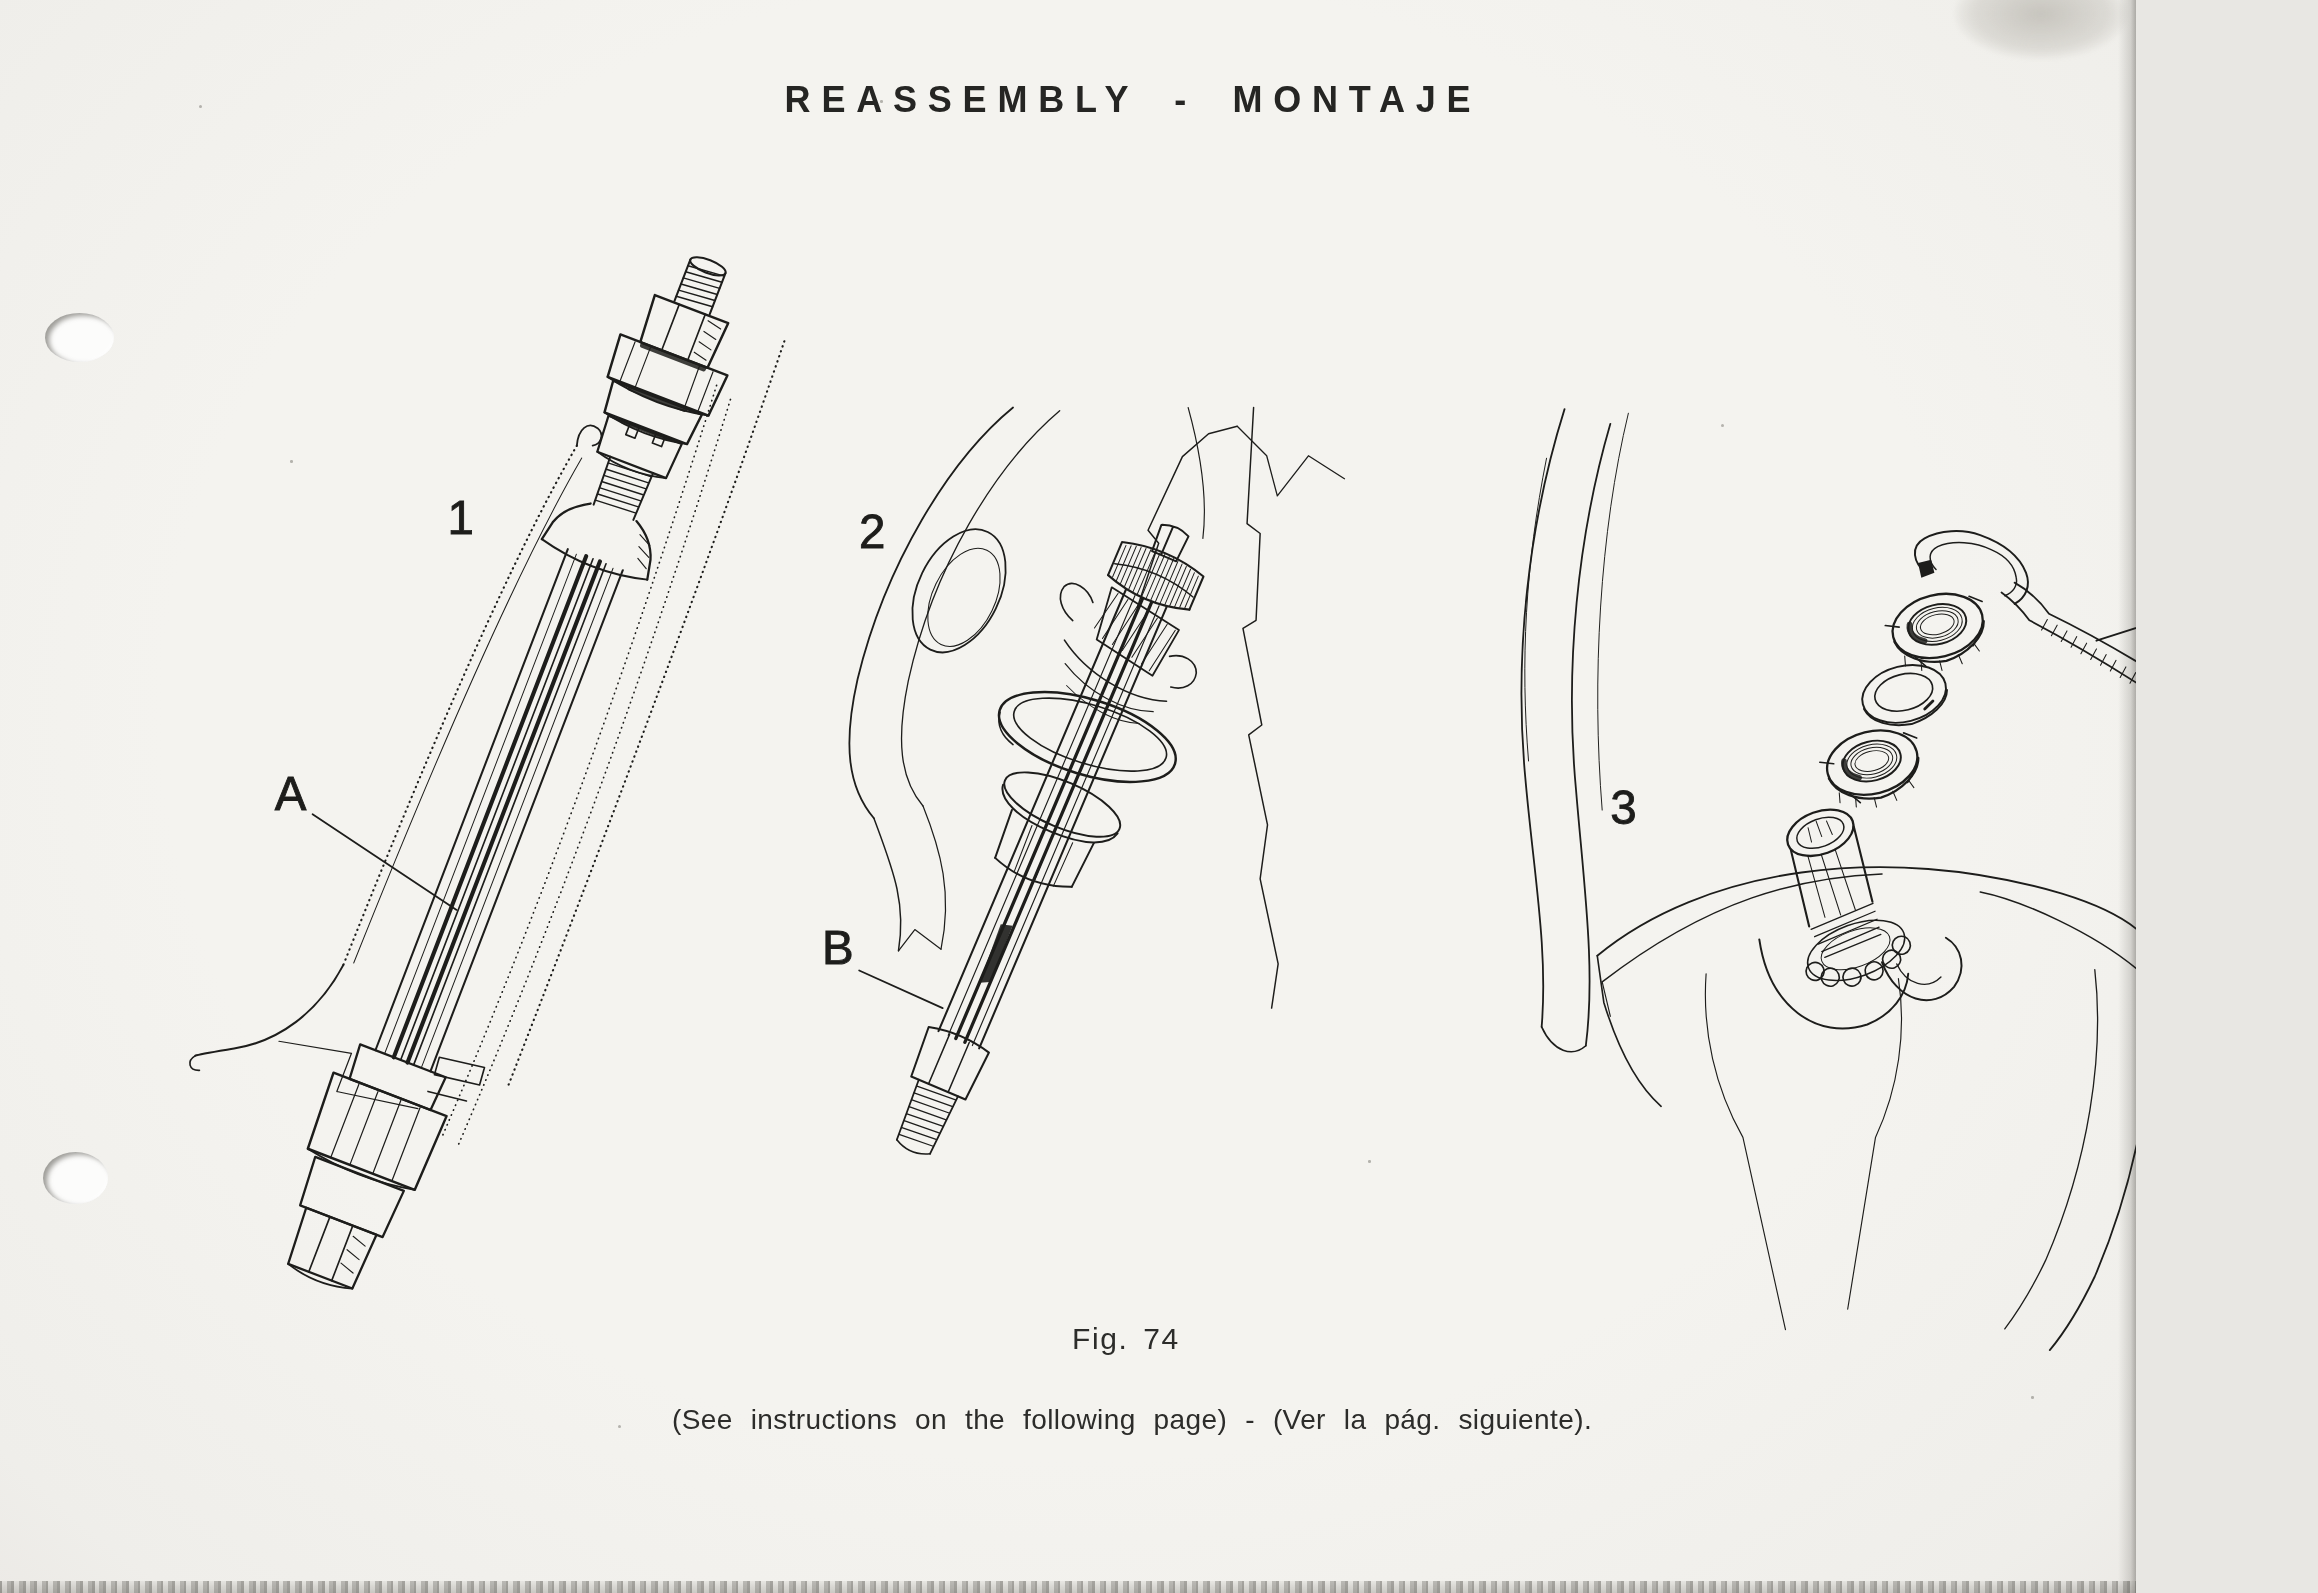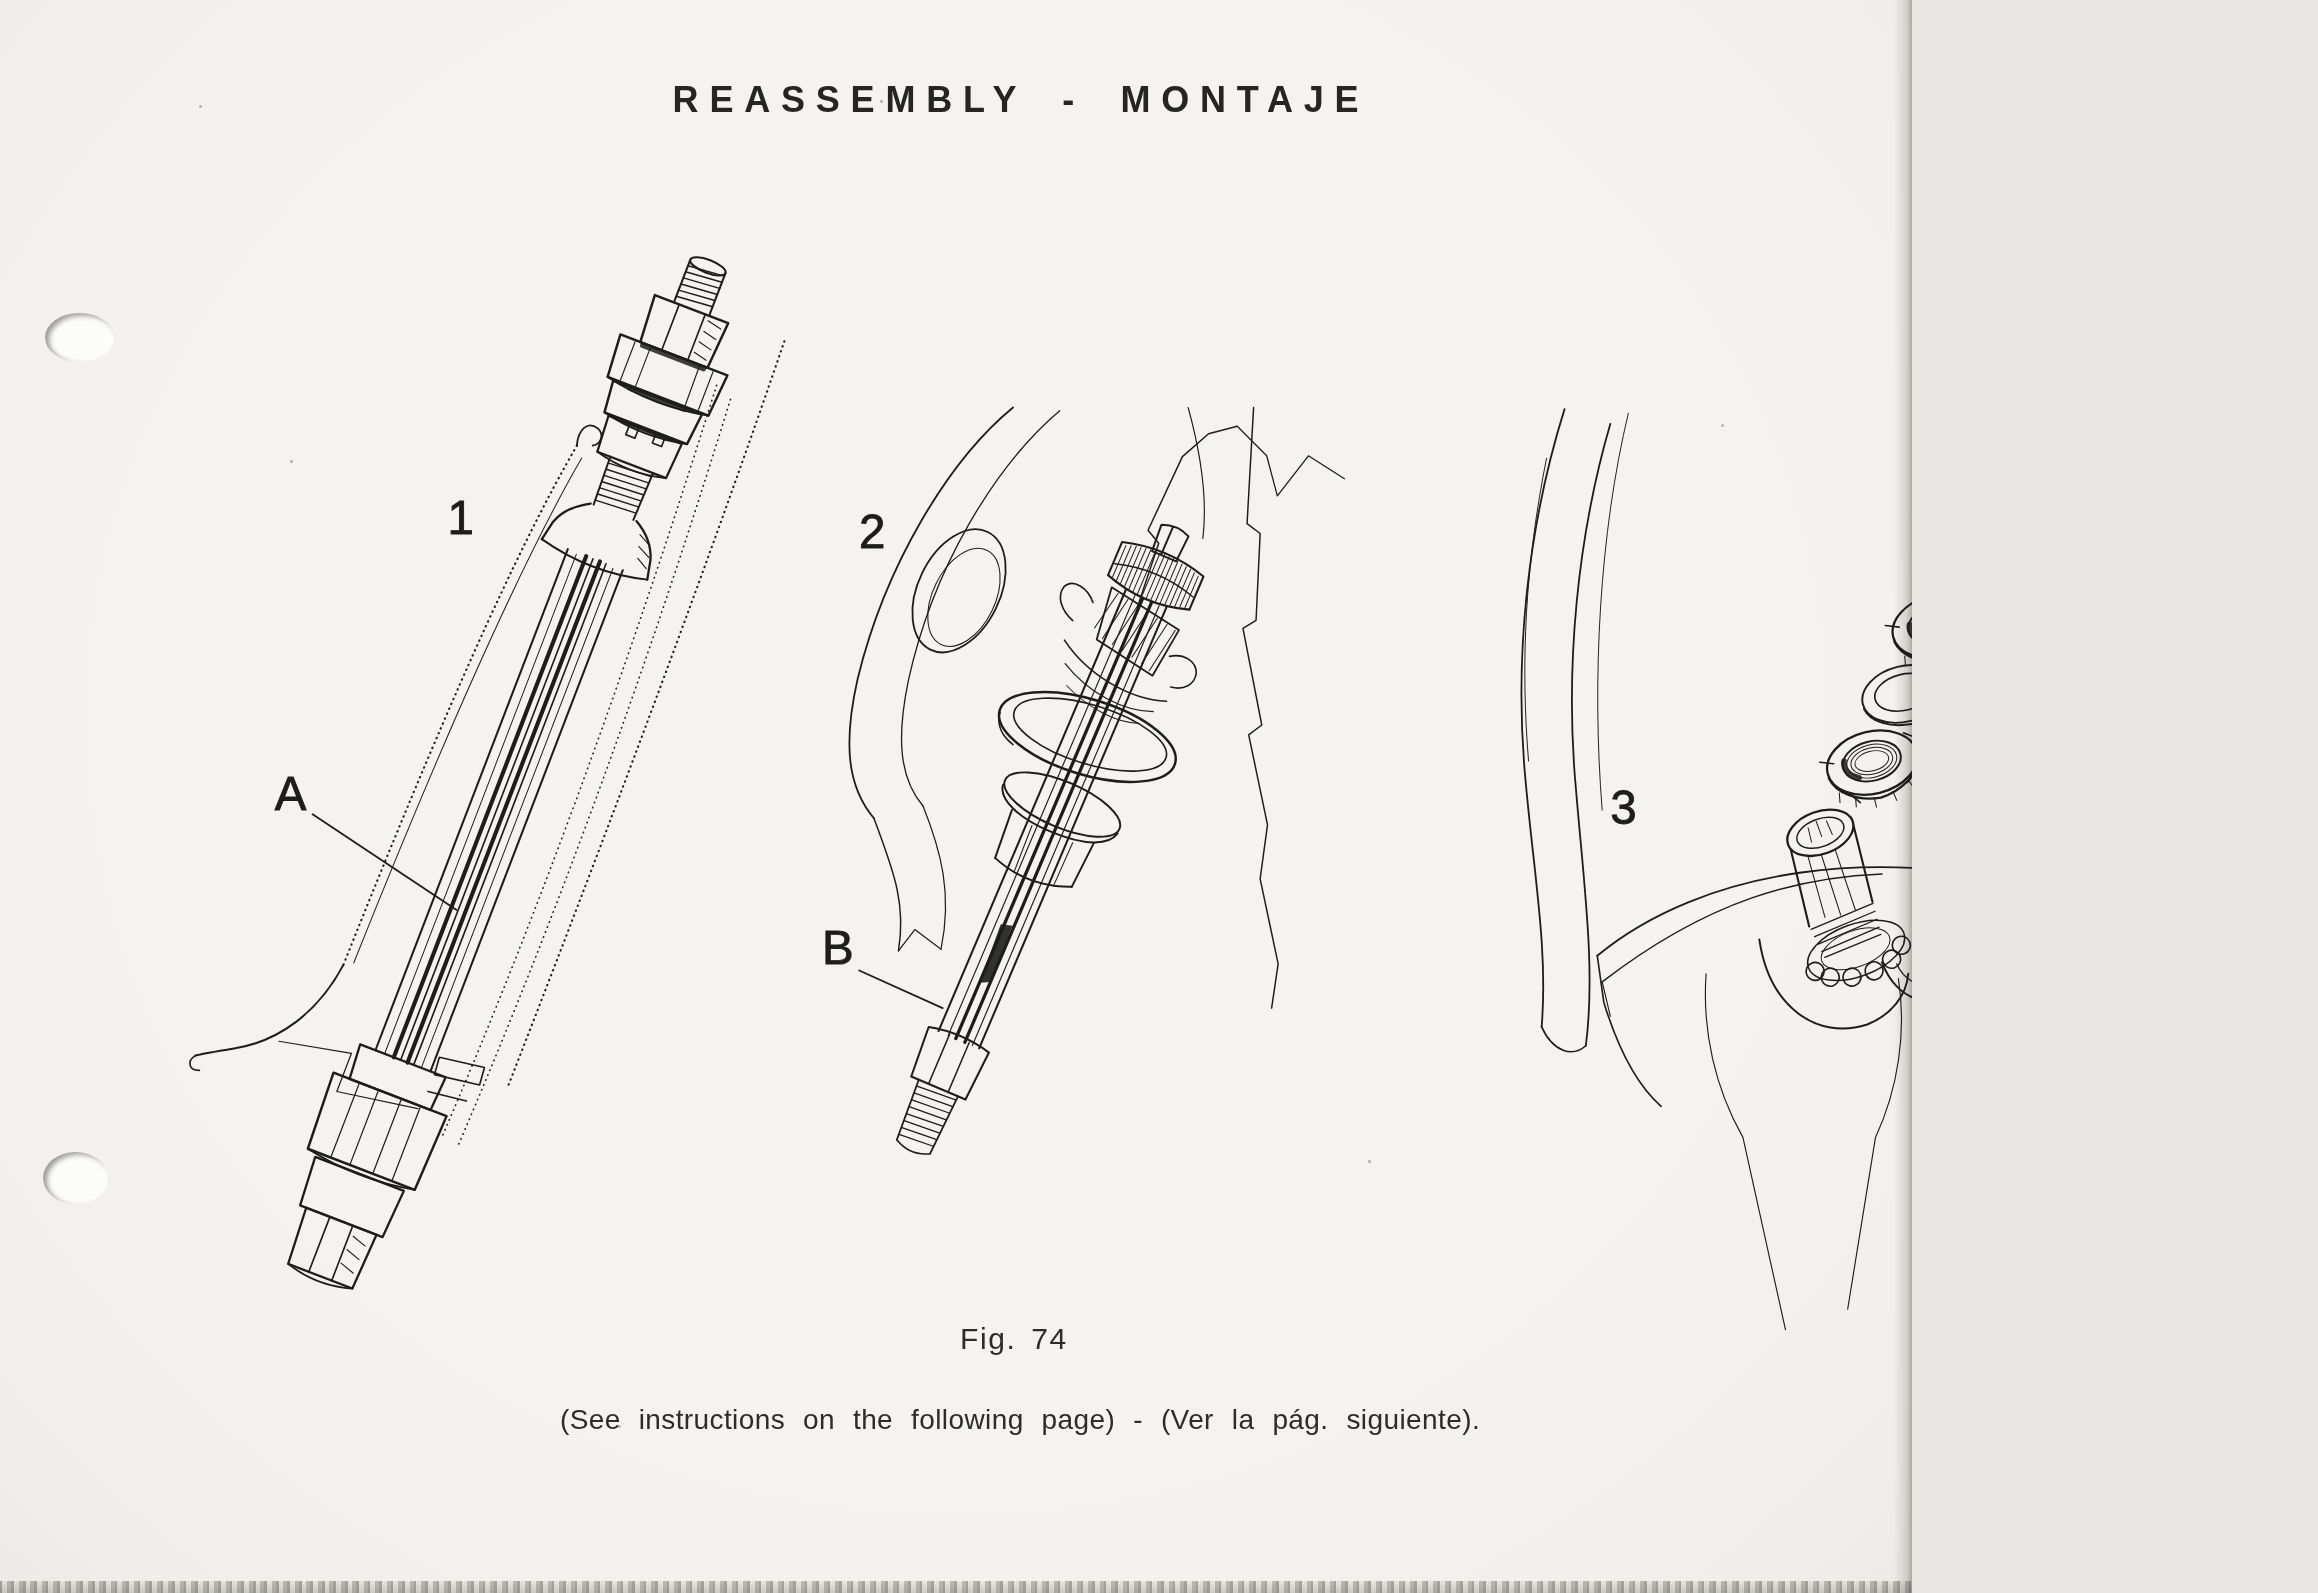--- a/index.html
+++ b/index.html
@@ -1,18 +1,18 @@
 <!DOCTYPE html>
 <html style="font-size:13px"><head>
 <meta charset="utf-8">
 <style>
   html,body{margin:0;padding:0;background:#e8e7e3;}
   .page{
     position:relative;
-    width:1912px;height:1594px;
+    width:2136px;height:1594px;
     background:
       radial-gradient(ellipse at 50% 45%, #f4f3ef 60%, #efeeea 92%, #eceae6 100%);
     overflow:hidden;
     font-family:"Liberation Sans", sans-serif;
     color:#1d1d1b;
   }
   
   .right-edge{
     position:absolute;top:0;right:0;width:18px;height:100%;
     background:linear-gradient(to right, rgba(120,118,112,0) 0%, rgba(120,118,112,.25) 70%, rgba(90,88,82,.45) 100%);

